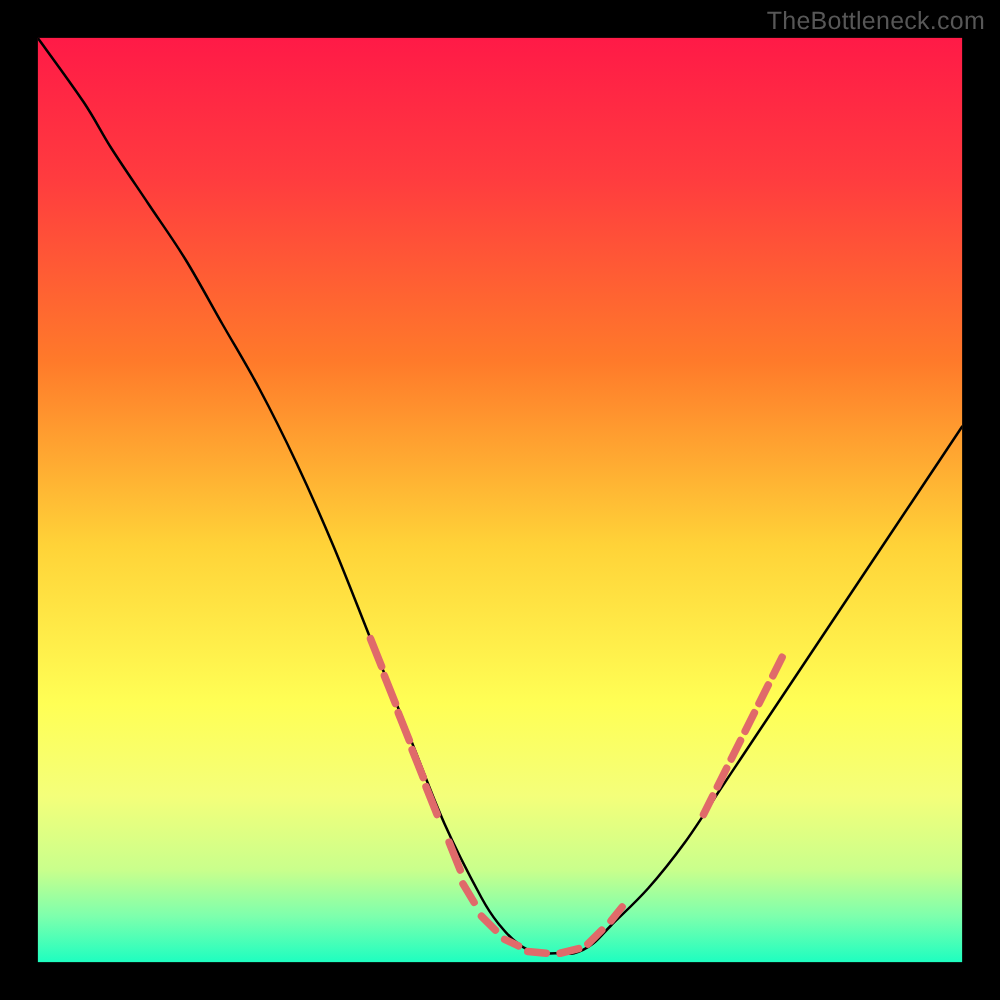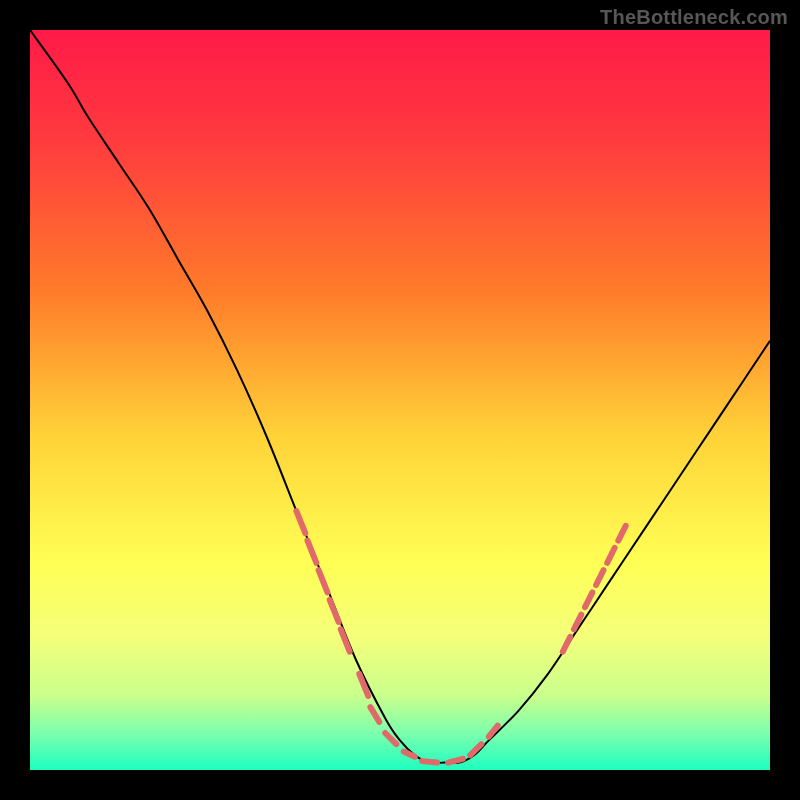--- a/index.html
+++ b/index.html
@@ -26,21 +26,21 @@
     width: 740px;
     height: 740px;
     overflow: hidden;
   }
   .watermark {
     position: absolute;
     top: 6px;
     right: 12px;
     color: #575757;
     font-size: 20px;
-    font-weight: 700;
+    font-weight: 400;
     letter-spacing: 0.2px;
   }
 </style>
 </head>
 <body>
 
 <div class="frame">
   <div class="watermark">TheBottleneck.com</div>
   <div class="plot-area">
     <svg id="plot-svg" width="740" height="740" viewBox="0 0 740 740">

